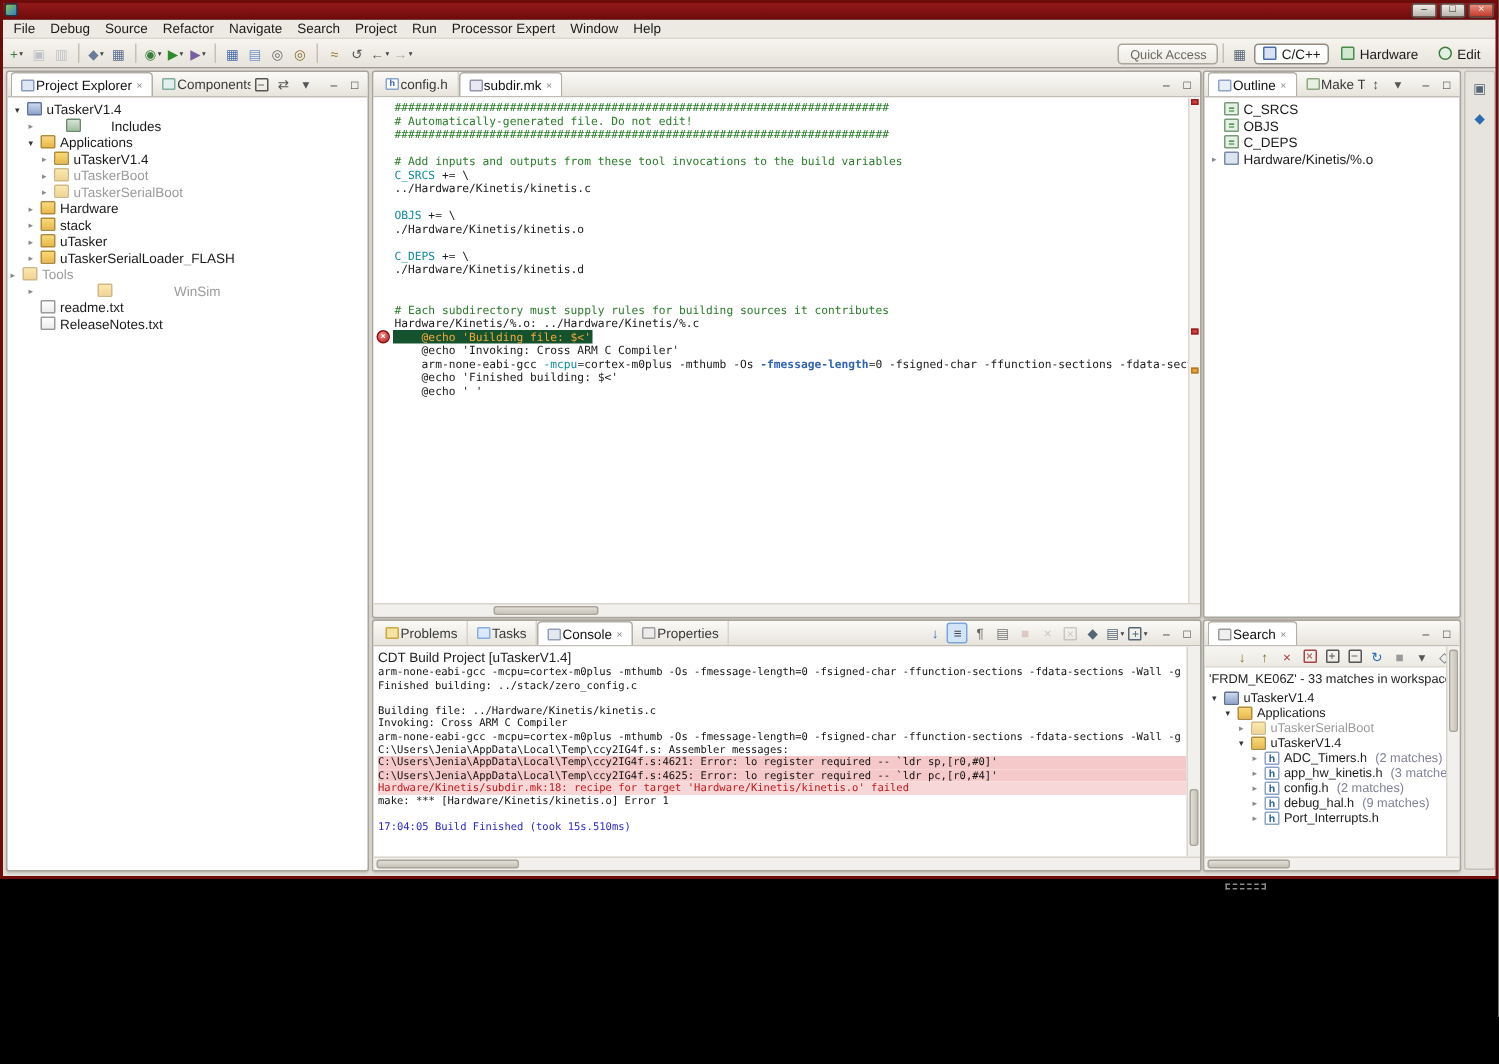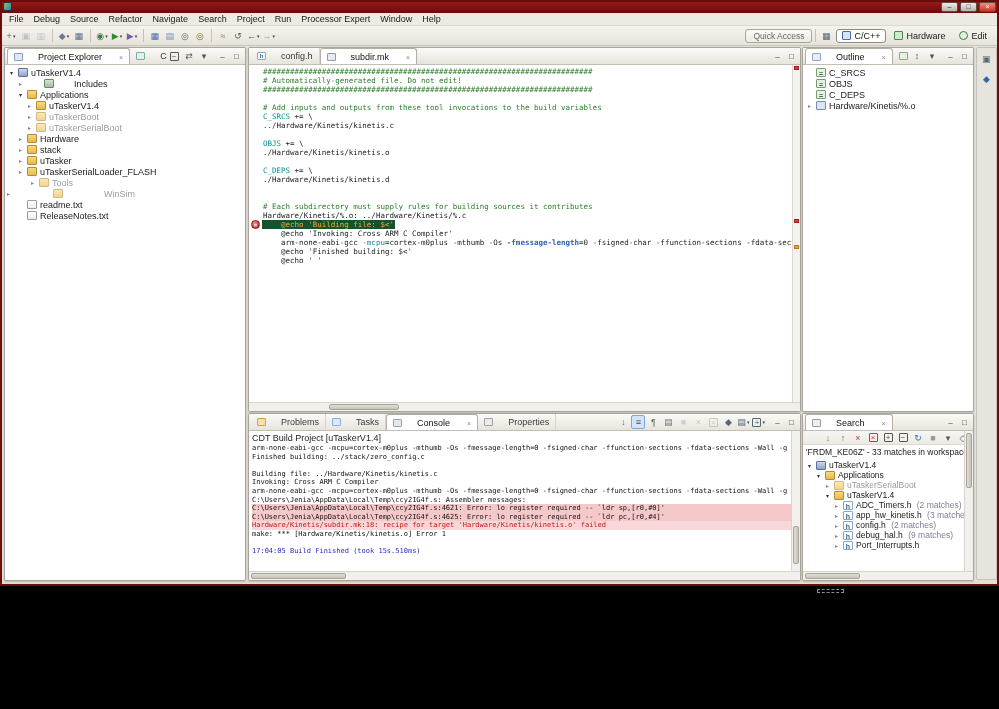--- a/index.html
+++ b/index.html
@@ -37,21 +37,21 @@
   [data-name="perspective-debug-icon"]{background:#e2efe2;border:1px solid #3c7d3c;border-radius:50%;}
 
   .workspace{position:absolute;left:0;top:46px;width:999px;height:540px;background:#e3e0d9;z-index:1;}
   .frame{position:absolute;left:0;top:0;width:999px;height:586px;border:2px solid #6e0c0c;pointer-events:none;z-index:70;}
   .artifact{position:absolute;left:817px;top:589px;width:27px;height:4px;border:1px dashed #8a8a8a;z-index:5;}
 
   
   .panel{position:absolute;background:#fff;border:1px solid #a9a59c;border-radius:2px;overflow:hidden;z-index:10;box-shadow:0 1px 2px rgba(0,0,0,.18);}
   .tabbar{height:17px;background:linear-gradient(#fbfaf7,#e7e4dc);border-bottom:1px solid #c2beb5;display:flex;align-items:stretch;padding-left:2px;}
   .tabs-holder{display:inline-flex;align-items:stretch;min-width:0;overflow:hidden;}
-  .tab{display:inline-flex;align-items:center;gap:15px;padding:0 6px;font-size:9px;color:#3a3a3a;white-space:nowrap;border-right:1px solid #d8d4cc;}
+  .tab{display:inline-flex;align-items:center;gap:1px;padding:0 6px;font-size:9px;color:#3a3a3a;white-space:nowrap;border-right:1px solid #d8d4cc;}
   .tab.active{background:#fff;border:1px solid #b3afa6;border-bottom:none;border-radius:3px 3px 0 0;margin-bottom:-1px;color:#111;}
   .tclose{font-size:7px;color:#888;margin-left:2px;}
   .tb-right{margin-left:auto;display:inline-flex;align-items:center;gap:2px;padding-right:3px;}
   .winbtns{display:inline-flex;gap:3px;margin-left:4px;}
   .vbtn{font-size:8px;color:#333;width:11px;height:12px;display:inline-flex;align-items:center;justify-content:center;}
 
   
   .tree{padding-top:2px;font-size:9px;overflow:hidden;}
   .trow{height:11px;display:flex;align-items:center;gap:3px;white-space:nowrap;overflow:hidden;}
   .tree.small{font-size:8.5px;}
@@ -312,26 +312,26 @@
       <div class="trow" data-name="tree-item-utasker" style="padding-left: 12px;">
         <span class="arr" data-name="tree-collapsed-arrow">▸</span>
         <span class="ticon folder" data-name="folder-icon"></span>
         <span class="tlabel" data-name="tree-item-label">uTasker</span>
       </div>
       <div class="trow" data-name="tree-item-utaskerserialloader-flash" style="padding-left: 12px;">
         <span class="arr" data-name="tree-collapsed-arrow">▸</span>
         <span class="ticon folder" data-name="folder-icon"></span>
         <span class="tlabel" data-name="tree-item-label">uTaskerSerialLoader_FLASH</span>
       </div>
-      <div class="trow gray" data-name="tree-item-tools" style="padding-left: 24px;">
+      <div class="trow gray" data-name="tree-item-tools" style="padding-left: 0;">
         <span class="arr" data-name="tree-collapsed-arrow">▸</span>
         <span class="ticon folder" data-name="folder-icon"></span>
         <span class="tlabel" data-name="tree-item-label">Tools</span>
       </div>
-      <div class="trow gray" data-name="tree-item-winsim" style=" gap: 41px;">
+      <div class="trow gray" data-name="tree-item-winsim" style="padding-left: 12px; gap: 41px;">
         <span class="arr" data-name="tree-collapsed-arrow">▸</span>
         <span class="ticon folder" data-name="folder-icon"></span>
         <span class="tlabel" data-name="tree-item-label">WinSim</span>
       </div>
       <div class="trow" data-name="tree-item-readme-txt" style="padding-left: 12px;">
         <span class="arr" data-name="tree-leaf-arrow"></span>
         <span class="ticon file" data-name="file-icon"></span>
         <span class="tlabel" data-name="tree-item-label">readme.txt</span>
       </div>
       <div class="trow" data-name="tree-item-releasenotes-txt" style="padding-left: 12px;">

